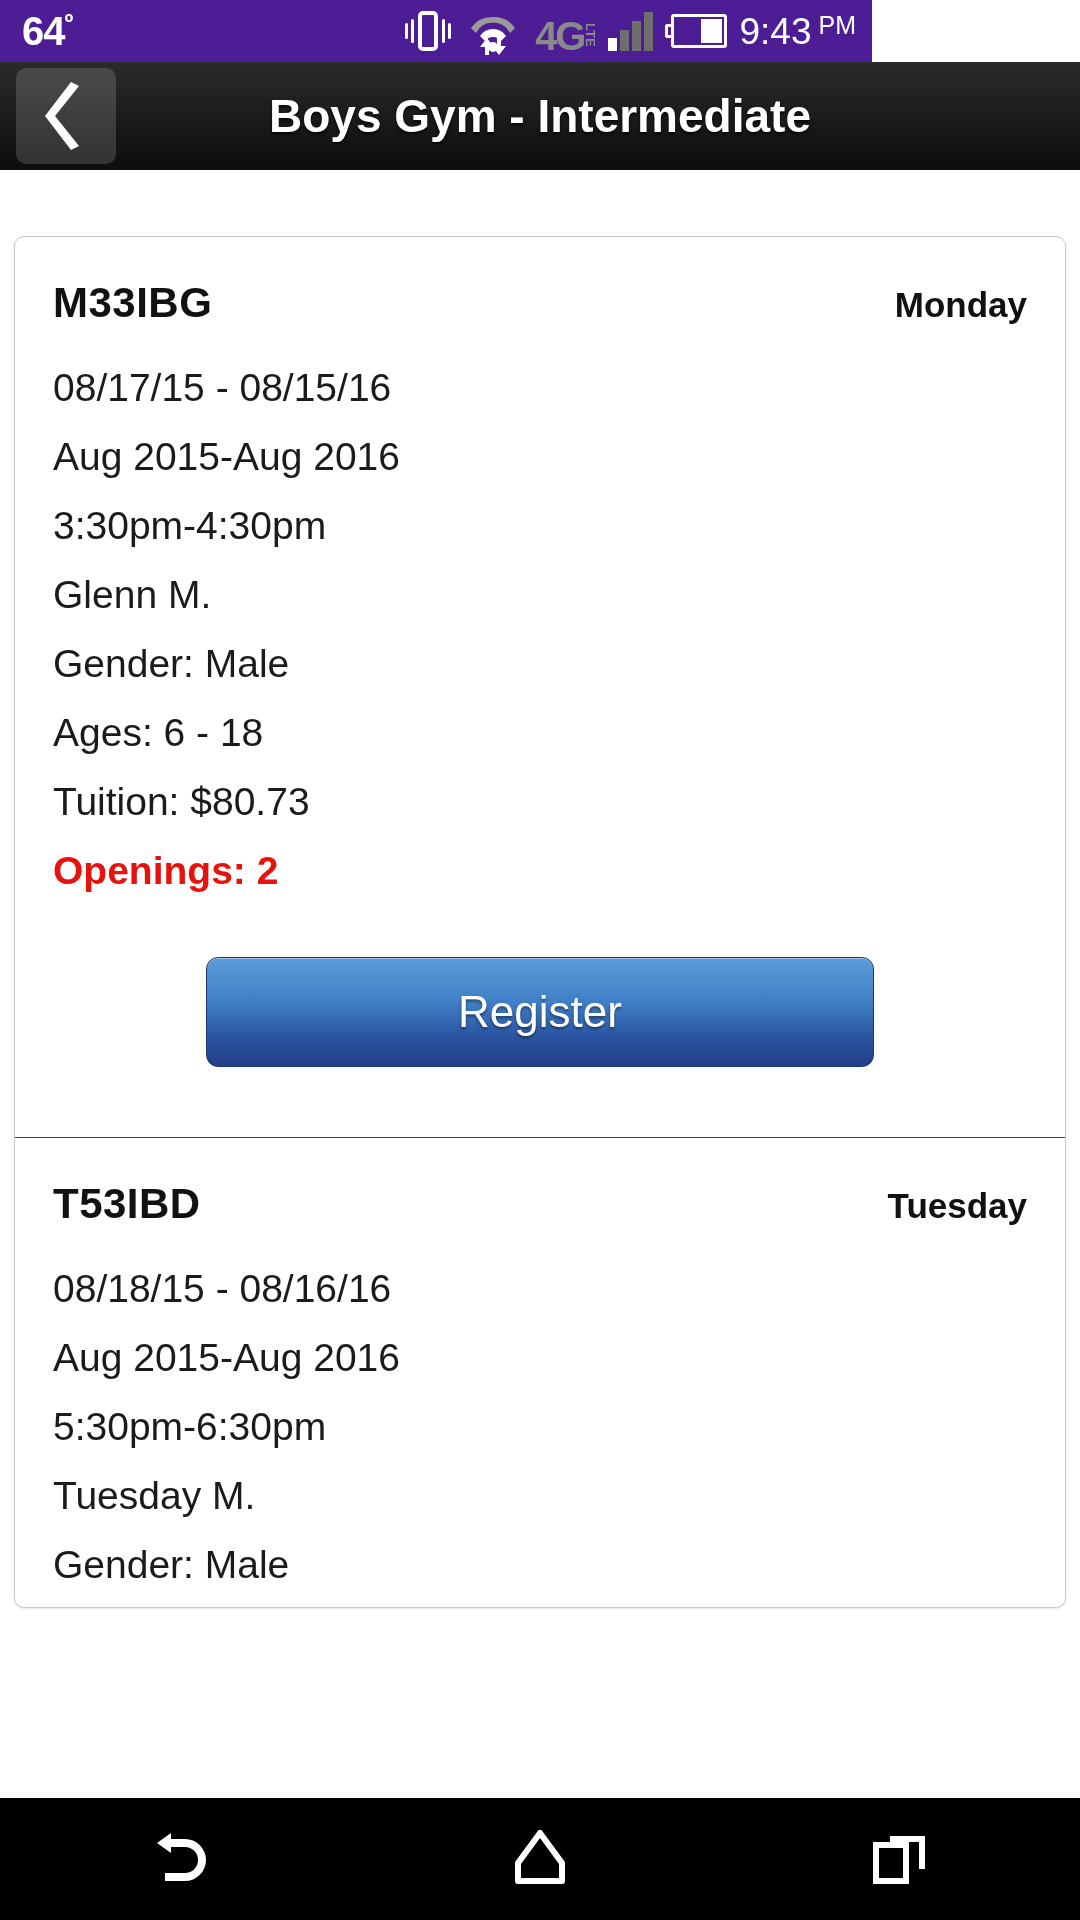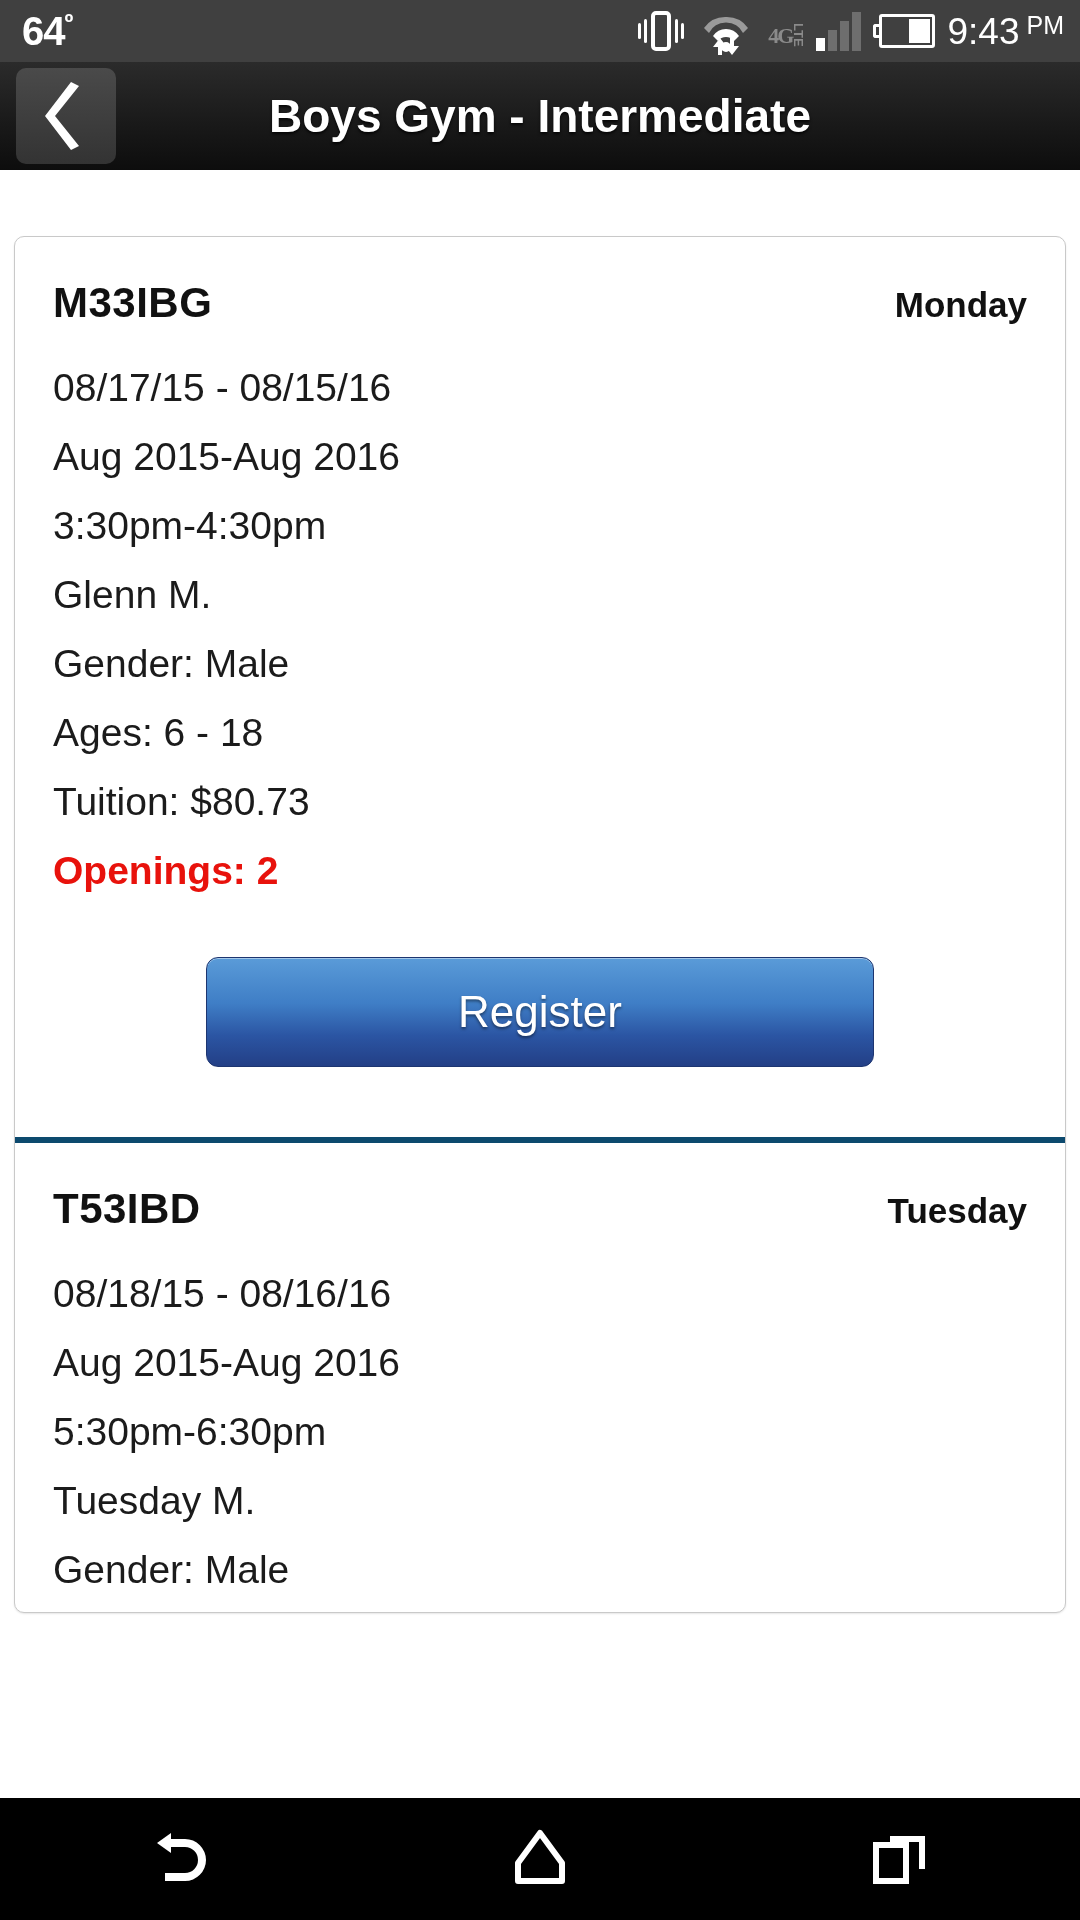--- a/index.html
+++ b/index.html
@@ -5,22 +5,22 @@
   * { margin:0; padding:0; box-sizing:border-box; }
   html,body { width:1080px; height:1920px; }
   body {
     font-family:"Liberation Sans", sans-serif;
     background:#ffffff;
     overflow:hidden;
   }
 
   
   .statusbar{
-    position:absolute; top:0; left:0; width:1080px; height:62px;
-    background:#404040; color:#fff;
+    position:absolute; top:0; left:0; width:872px; height:62px;
+    background:#4c1d95; color:#fff;
     display:flex; align-items:center; justify-content:space-between;
     padding:0 16px 0 22px;
   }
   .temp{ font-size:40px; font-weight:bold; letter-spacing:-1px; line-height:1; }
   .temp .deg{ font-size:24px; vertical-align:super; }
   .sb-right{ display:flex; align-items:center; gap:12px; }
 
   .ic-vibrate{ position:relative; width:46px; height:44px; }
   .ic-vibrate .phone{
     position:absolute; left:13px; top:2px; width:20px; height:40px;
@@ -30,22 +30,22 @@
   .ic-vibrate .w1{ left:0;  top:14px; height:16px; }
   .ic-vibrate .w2{ left:6px; top:10px; height:24px; }
   .ic-vibrate .w3{ right:6px; top:10px; height:24px; }
   .ic-vibrate .w4{ right:0; top:14px; height:16px; }
 
   .ic-wifi{ position:relative; width:60px; height:48px; }
   .ic-wifi svg{ position:absolute; left:0; top:0; }
 
   .ic-4glte{ display:flex; align-items:flex-end; height:40px; }
   .ic-4glte .g4{
-    font-size:22px; font-weight:bold; color:#8a8a8a;
-    letter-spacing:-2px; line-height:30px; font-family:Liberation Serif, serif;
+    font-size:40px; font-weight:bold; color:#8a8a8a;
+    letter-spacing:-2px; line-height:30px; font-family:Liberation Sans, sans-serif;
   }
   .ic-4glte .lte{
     font-size:13px; font-weight:bold; color:#8a8a8a;
     writing-mode:vertical-rl; line-height:11px; letter-spacing:0px;
     margin-left:1px; margin-bottom:4px;
   }
 
   .ic-signal{ display:flex; align-items:flex-end; gap:3px; height:40px; }
   .ic-signal i{ display:block; width:9px; }
   .ic-signal .b1{ height:13px; background:#fff; }
@@ -89,21 +89,21 @@
   
   .content{
     position:absolute; top:188px; left:0; width:1080px; height:1264px;
     background:#fff; padding:48px 14px 0 14px;
   }
   .cardlist{
     border:1px solid #c9c9c9; border-radius:10px; background:#fff;
     overflow:hidden; box-shadow:0 1px 2px rgba(0,0,0,.10);
   }
   .card{ padding:42px 38px 8px 38px; }
-  .card + .card{ border-top:6px solid #0c4a6e; }
+  .card + .card{ border-top:1px solid #0c4a6e; }
 
   .card-head{
     display:flex; justify-content:space-between; align-items:baseline;
     margin-bottom:26px;
   }
   .card-code{ font-size:42px; font-weight:bold; color:#111; letter-spacing:.5px; }
   .card-day{ font-size:35px; font-weight:bold; color:#111; }
 
   .card-line{ font-size:39px; color:#1b1b1b; line-height:69px; }
   .card-line.openings{ color:#e8120c; font-weight:bold; }

